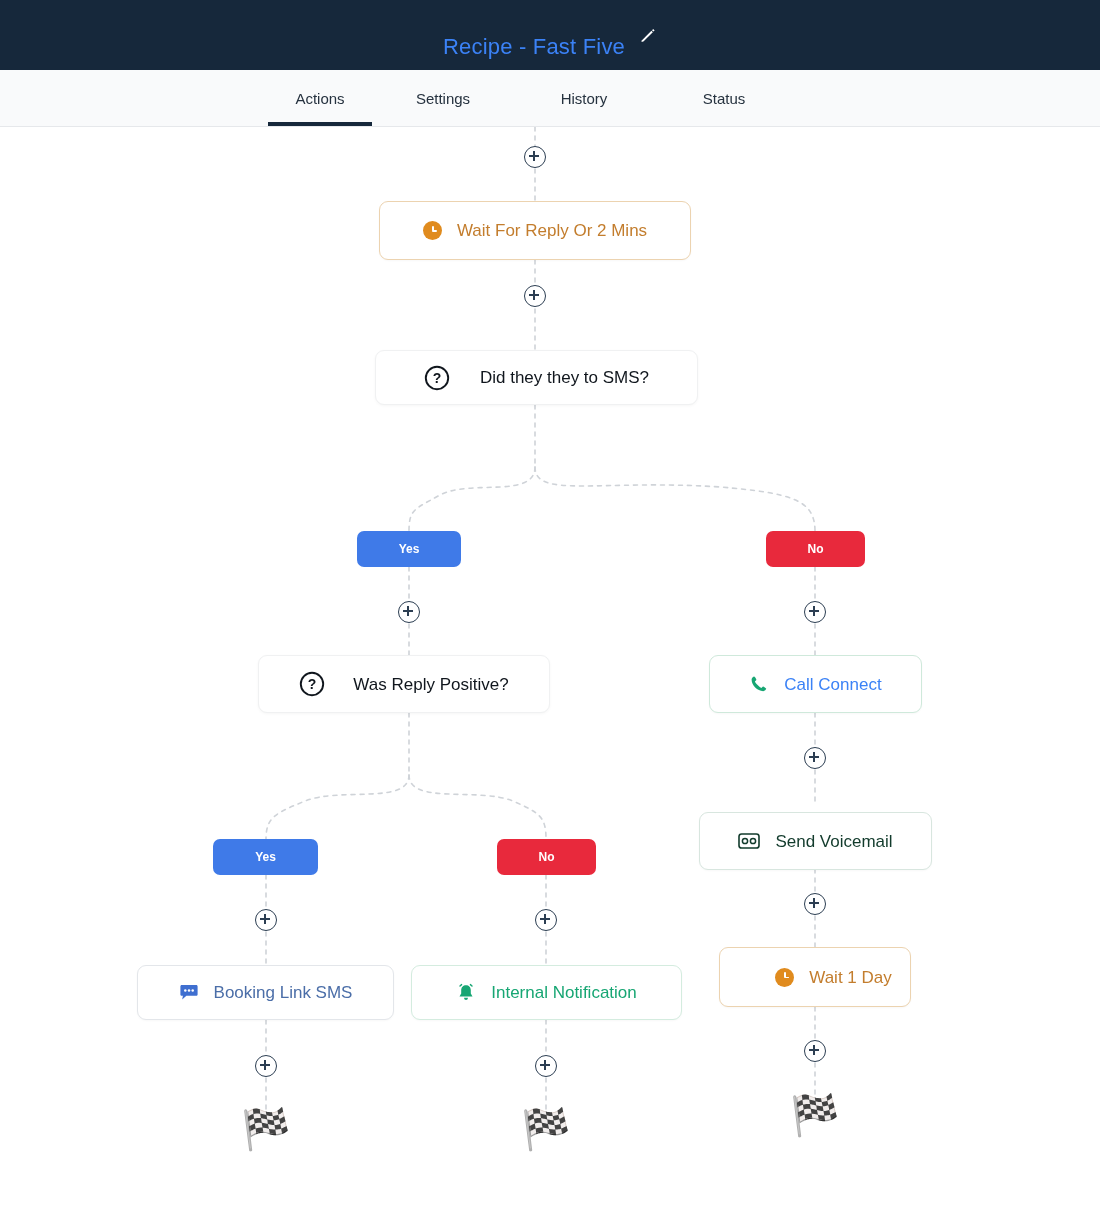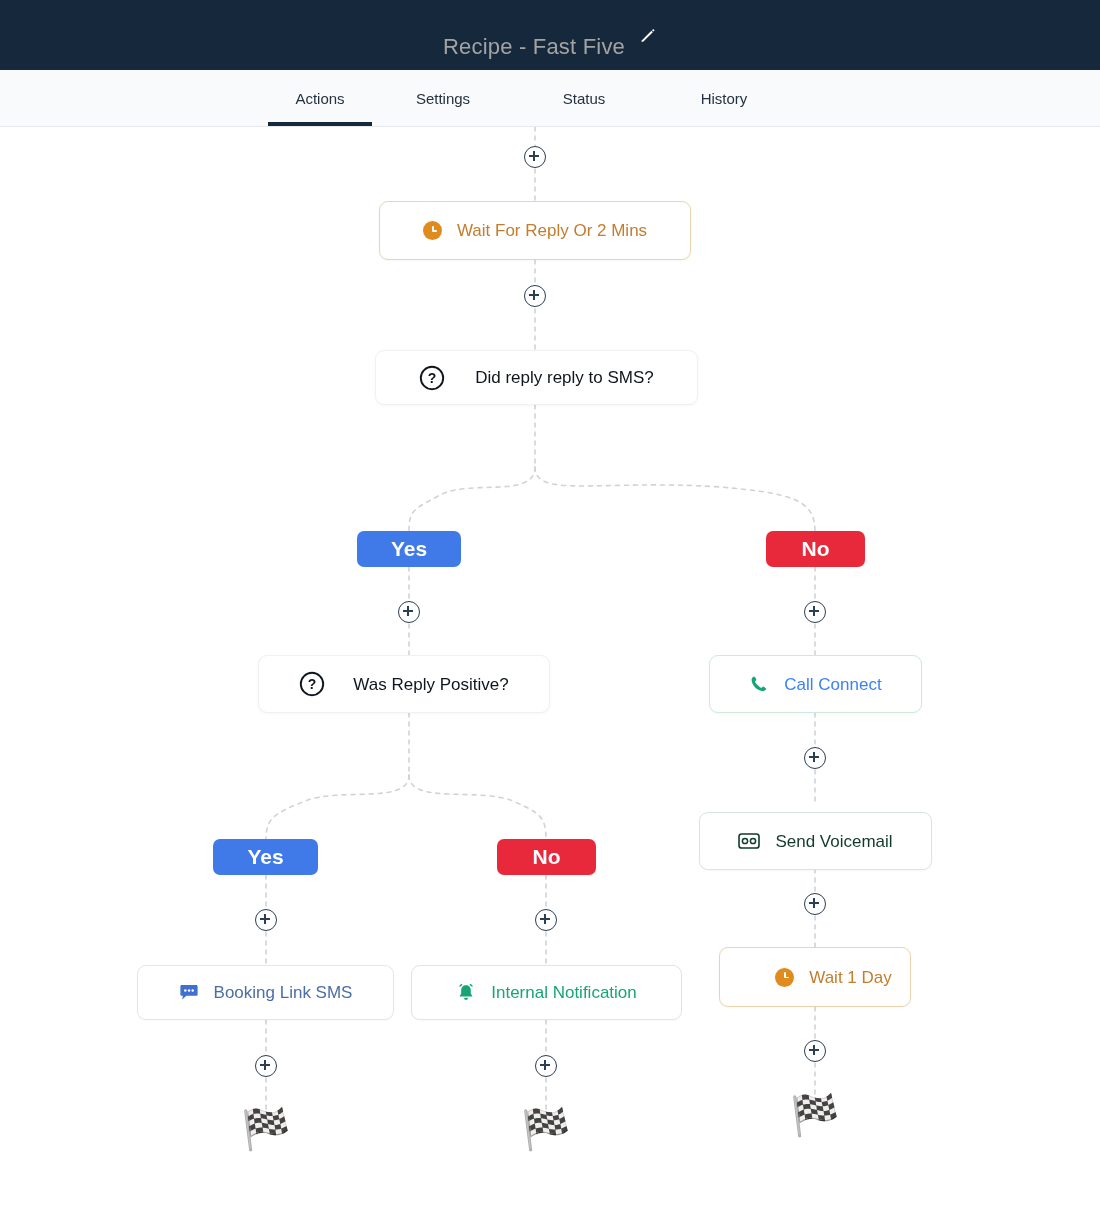--- a/index.html
+++ b/index.html
@@ -20,21 +20,21 @@
     display: flex;
     align-items: center;
     justify-content: center;
   }
   .header-title-wrap {
     display: flex;
     align-items: center;
     gap: 14px;
   }
   .header-title {
-    color: #a3a3a3;
+    color: #3b82f6;
     font-size: 22px;
     font-weight: 400;
     letter-spacing: 0.2px;
     margin-top: 24px;
   }
   .edit-icon {
     width: 18px; height: 18px;
     display: inline-block;
     cursor: pointer;
   }
@@ -165,21 +165,21 @@
   }
 
   
   .badge {
     position: absolute;
     display: flex;
     align-items: center;
     justify-content: center;
     border-radius: 7px;
     color: #ffffff;
-    font-size: 21px;
+    font-size: 12px;
     font-weight: 700;
     cursor: pointer;
     z-index: 3;
   }
   .badge--yes { background: #3f7ae8; }
   .badge--no  { background: #e8293c; }
 
   
   .plus-btn {
     position: absolute;
@@ -229,25 +229,25 @@
   </div>
 </div>
 
 <div class="tab-bar">
   <div class="tab tab-0 active">
     <span>Actions</span>
   </div>
   <div class="tab tab-1">
     <span>Settings</span>
   </div>
+  <div class="tab tab-2">
+    <span>History</span>
+  </div>
   <div class="tab tab-3">
     <span>Status</span>
-  </div>
-  <div class="tab tab-2">
-    <span>History</span>
   </div>
 </div>
 
 <div class="canvas">
 
   <svg class="edge-layer" viewBox="0 0 1100 1087" width="1100" height="1087">
     <g fill="none" stroke="#cfd3d8" stroke-width="1.6" stroke-dasharray="4 5" stroke-linecap="round">
 
       <path d="M535 0 L535 19"></path>
 
@@ -319,21 +319,21 @@
     <span class="node-label">Wait For Reply Or 2 Mins</span>
   </div>
 
   <div class="node node--condition" style="left:375px; top:223px; width:323px; height:55px; gap:30px;">
     <span class="node-icon">
       <svg width="26" height="26" viewBox="0 0 26 26">
         <circle cx="13" cy="13" r="11.2" fill="none" stroke="#10161d" stroke-width="1.9"></circle>
         <text x="13" y="18.4" font-family="'Liberation Sans',sans-serif" font-size="14" font-weight="700" fill="#10161d" text-anchor="middle">?</text>
       </svg>
     </span>
-    <span class="node-label">Did reply reply to SMS?</span>
+    <span class="node-label">Did they they to SMS?</span>
   </div>
 
   <div class="badge badge--yes" style="left:357px; top:404px; width:104px; height:36px;">
     <span>Yes</span>
   </div>
   <div class="badge badge--no" style="left:766px; top:404px; width:99px; height:36px;">
     <span>No</span>
   </div>
 
   <div class="node node--condition" style="left:258px; top:528px; width:292px; height:58px; gap:28px;">

